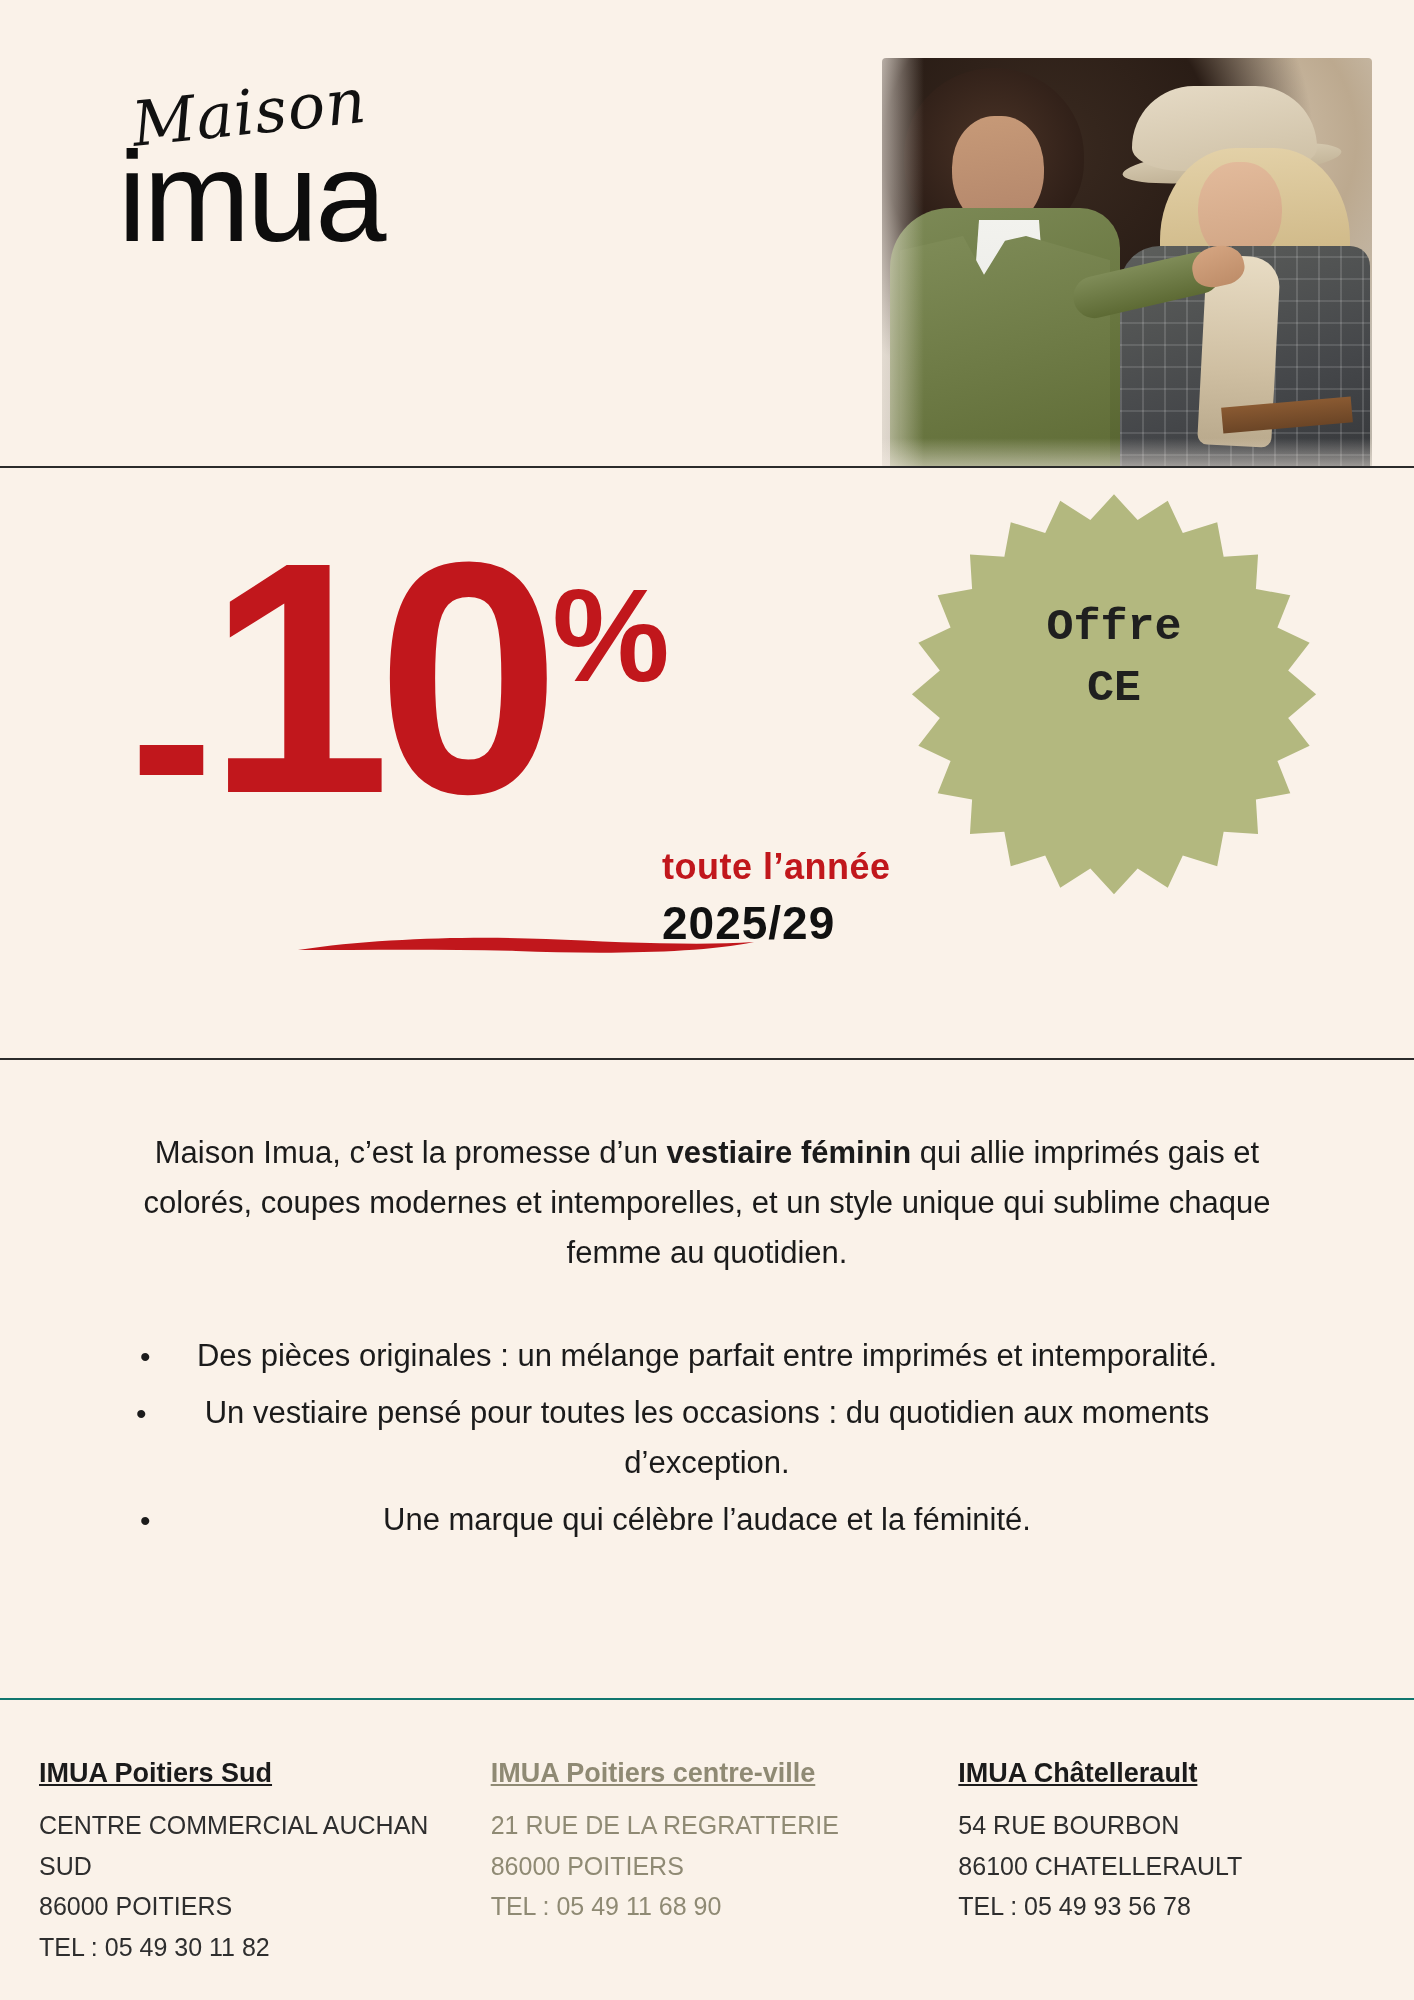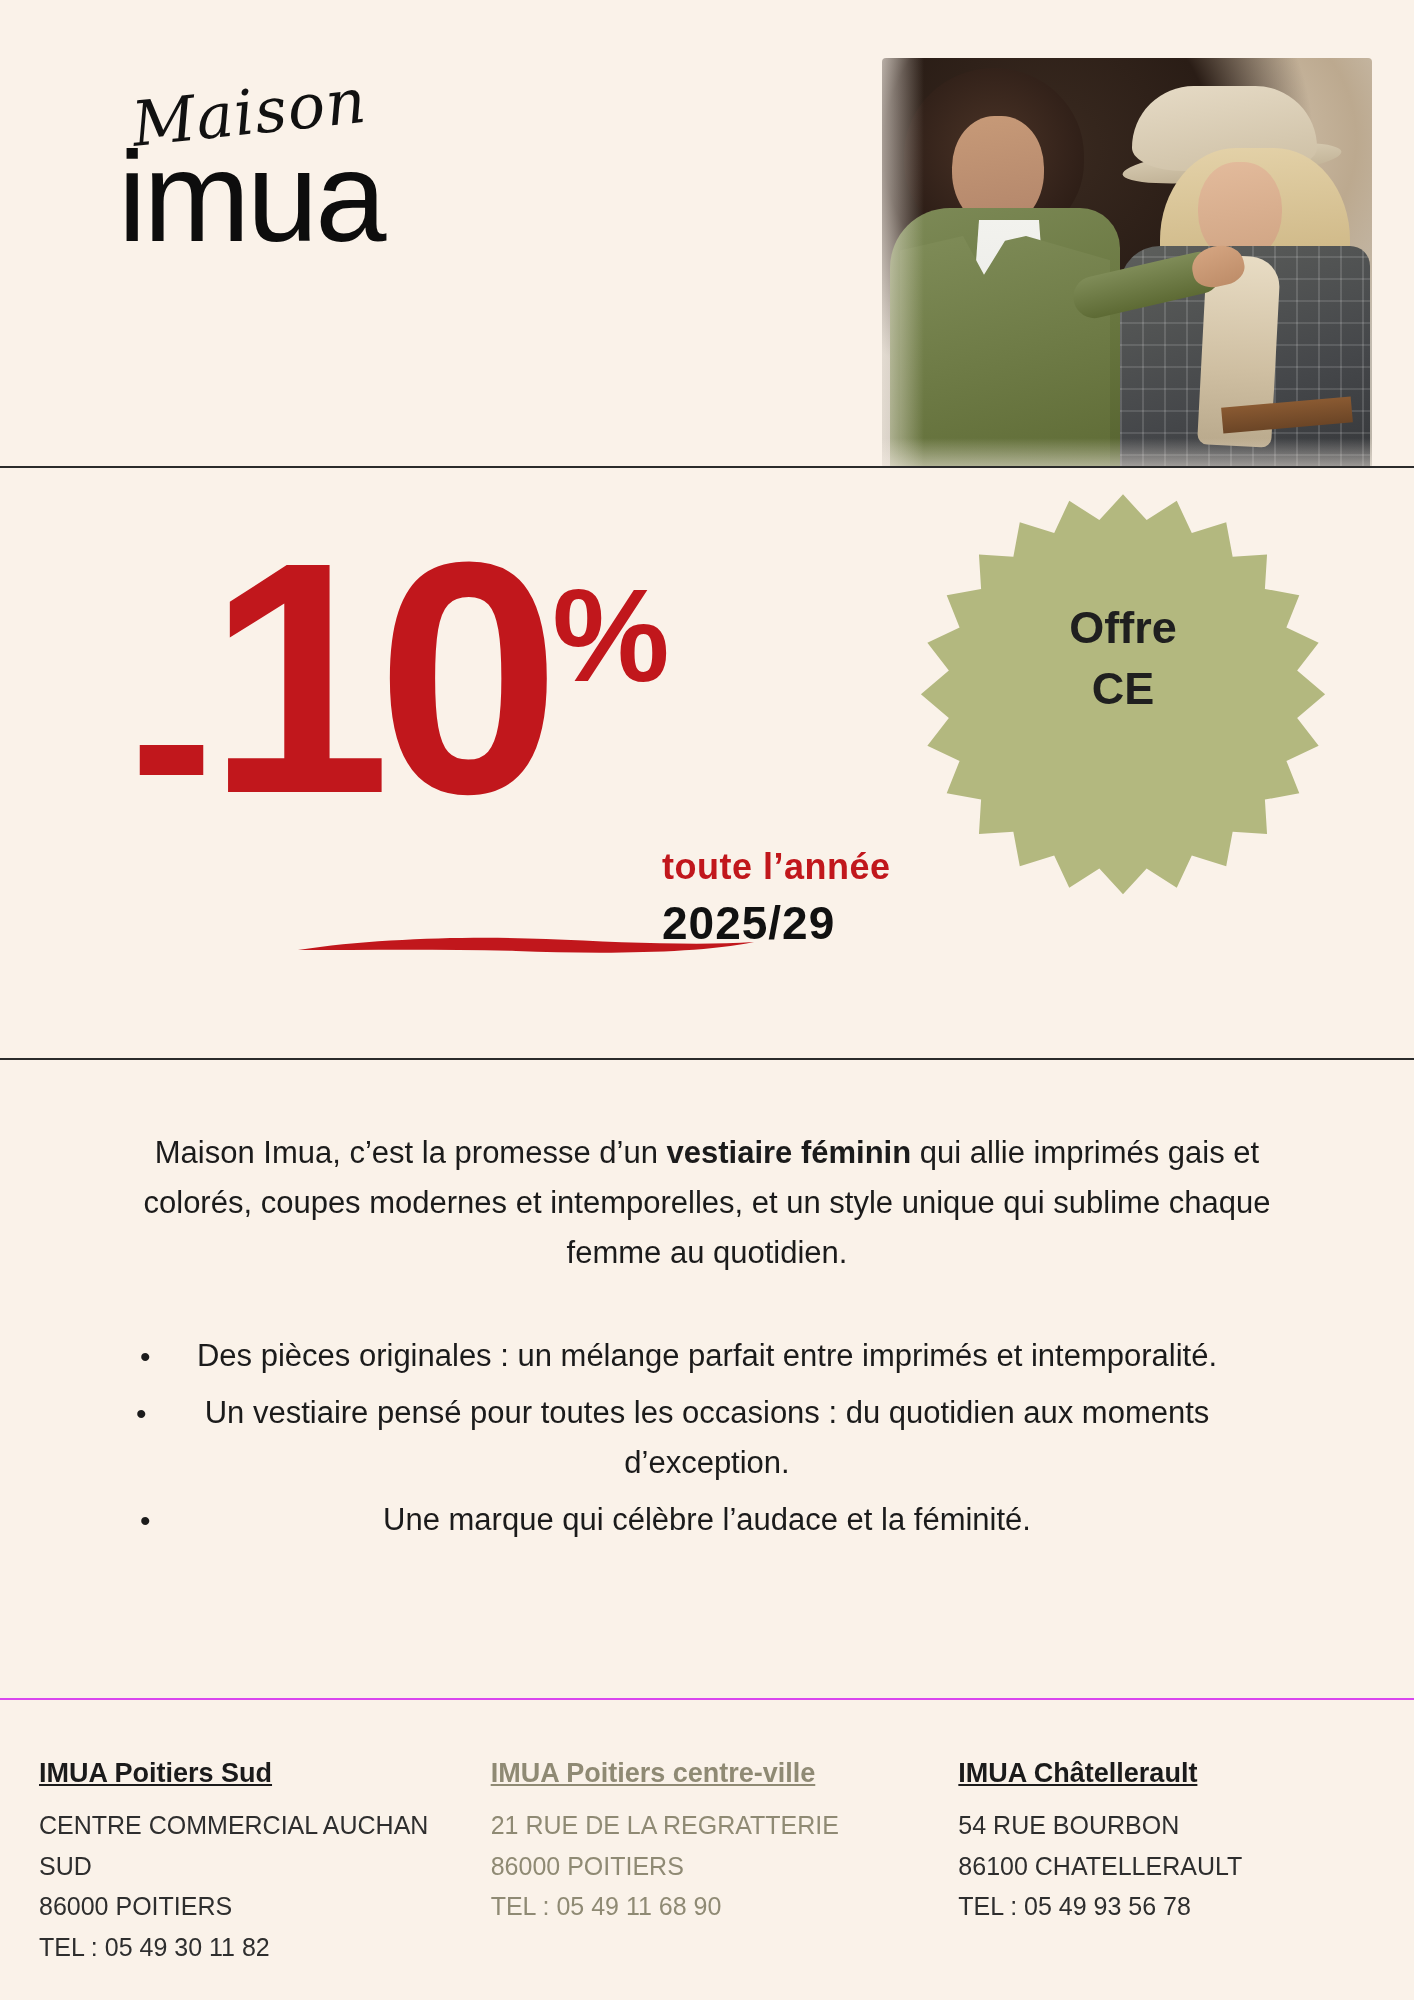--- a/index.html
+++ b/index.html
@@ -275,41 +275,42 @@
   .year-bottom {
     font-size: 46px;
     font-weight: bold;
     color: #111;
     margin-top: 8px;
     letter-spacing: 1px;
   }
 
   .badge {
     position: absolute;
-    right: 76px;
+    right: 85px;
     top: 22px;
     width: 430px;
     height: 430px;
+    font-family: Liberation Mono, monospace;
   }
   .badge svg { display: block; width: 100%; height: 100%; }
   .badge-text {
     position: absolute;
     left: 0; right: 0; top: 108px;
     text-align: center;
     font-size: 45px;
     font-weight: bold;
     color: #1f1f1f;
     line-height: 1.35;
   }
 
   
   .content {
     position: relative;
     height: 640px;
-    border-bottom: 2px solid #d946ef;
+    border-bottom: 2px solid #0f766e;
     box-sizing: border-box;
     padding: 68px 110px 0 110px;
   }
   .intro {
     font-size: 31px;
     line-height: 1.62;
     color: #1b1b1b;
     text-align: center;
     margin: 0;
   }

